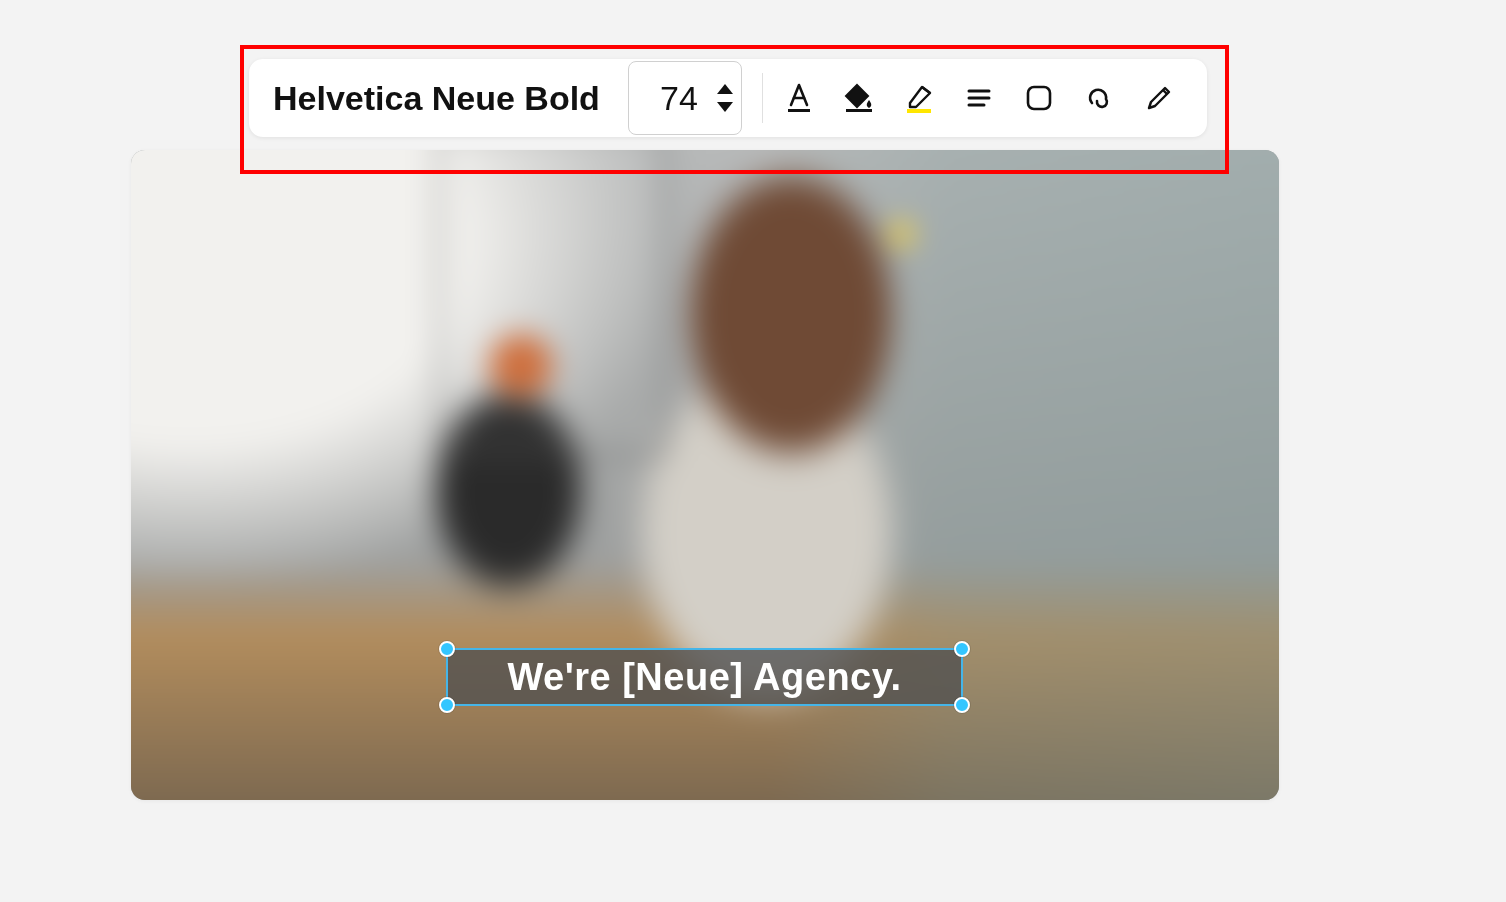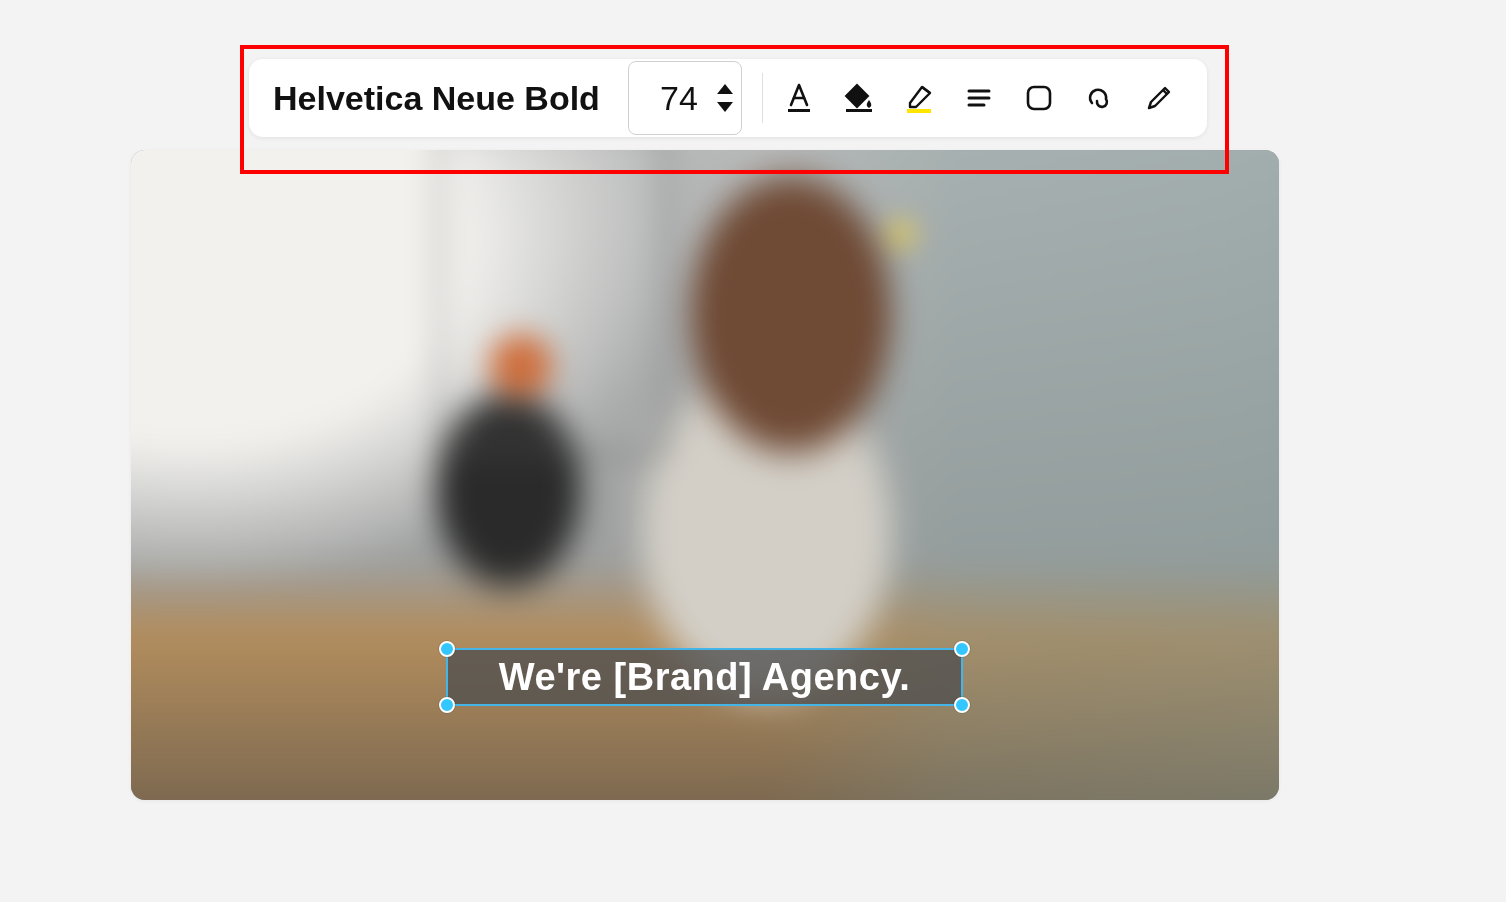--- a/index.html
+++ b/index.html
@@ -182,21 +182,21 @@
 </style>
 </head>
 <body>
 
 <div class="stage">
 
   <div class="canvas">
     <div class="bg"></div>
 
     <div class="text-sel">
-      <span class="txt">We're [Brand] Agency.</span>
+      <span class="txt">We're [Neue] Agency.</span>
       <div class="handle h-tl"></div>
       <div class="handle h-tr"></div>
       <div class="handle h-bl"></div>
       <div class="handle h-br"></div>
     </div>
   </div>
 
   <div class="toolbar-wrap">
     <div class="toolbar">
 

